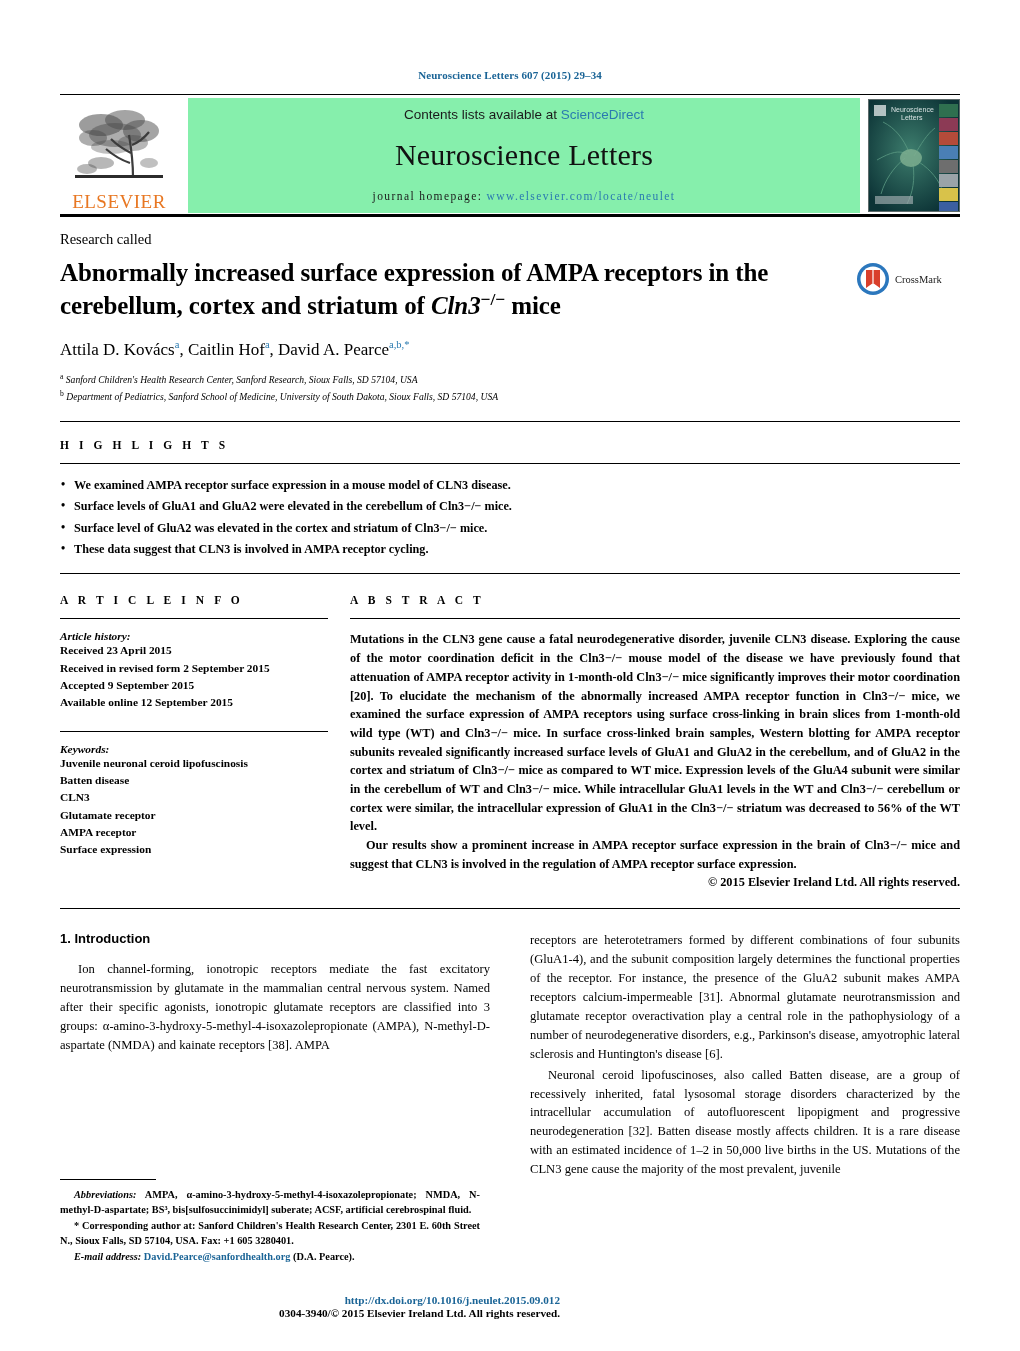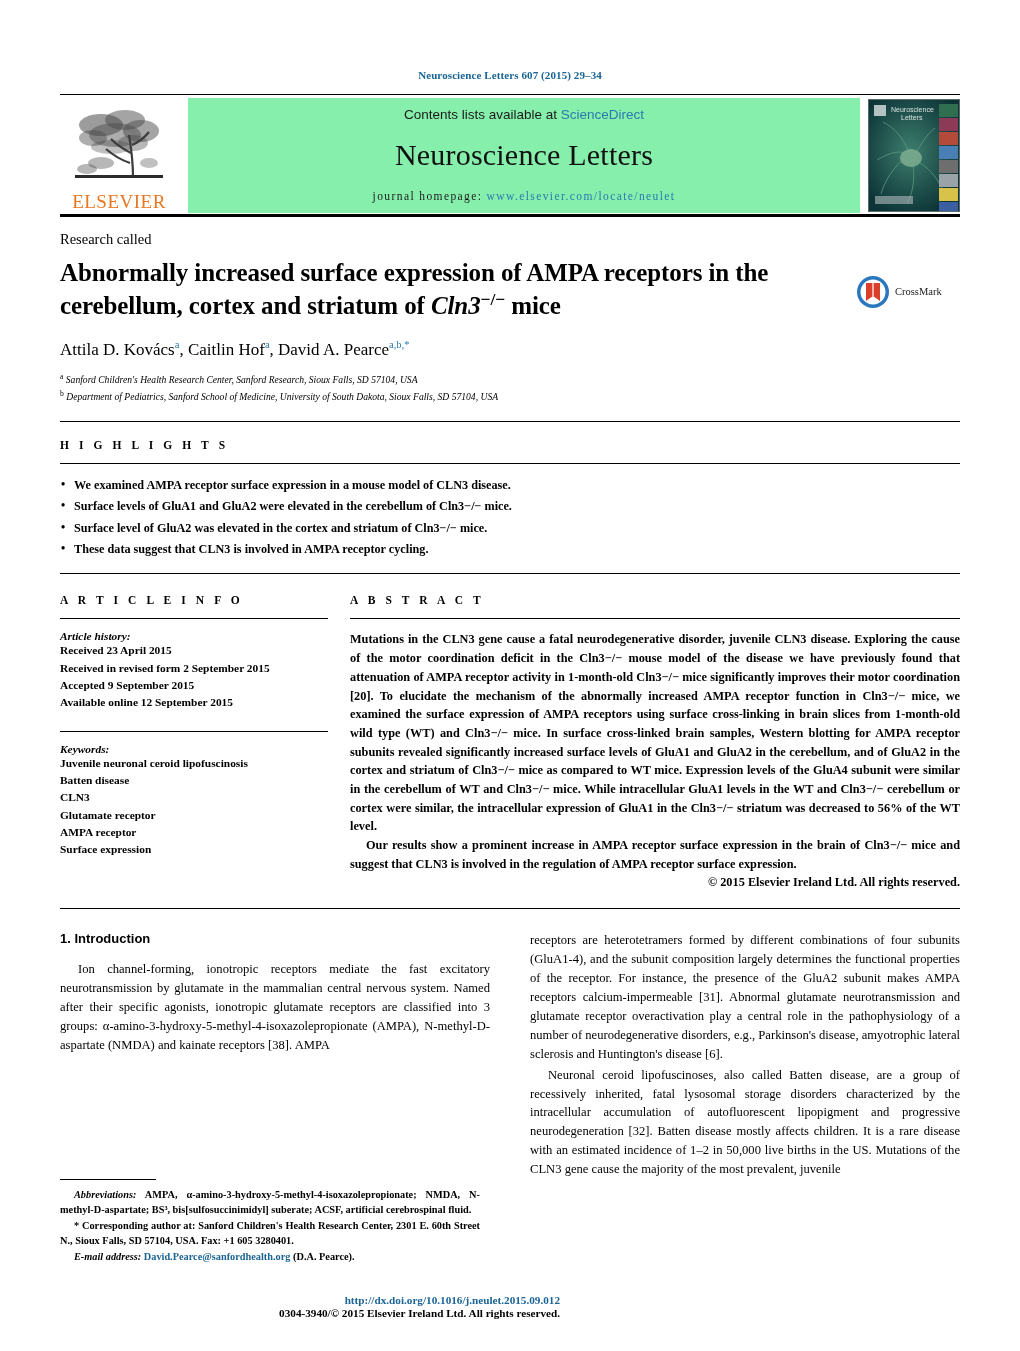--- a/index.html
+++ b/index.html
@@ -55,21 +55,21 @@
   .cover-thumb {
     width: 92px; flex: 0 0 92px; height: 113px; align-self: center;
     border: 1px solid #5d6a6a; position: relative; overflow: hidden;
     background: linear-gradient(160deg,#16403f 0%, #14514e 35%, #0d3b3d 70%, #09292c 100%);
   }
 
   .rule-thick { border-top: 3px solid #000; margin-top: 1px; }
 
   
   .paper-type { font-size: 14.5px; margin-top: 14px; font-family:"Liberation Serif",serif; }
-  .title-row { display: flex; align-items: center; }
+  .title-row { display: flex; align-items: flex-start; }
   .title-col { flex: 1 1 auto; padding-right: 16px; }
   h1.title {
     font-size: 25px; line-height: 1.22; font-weight: bold; margin: 10px 0 0;
     letter-spacing: -.1px;
   }
   h1.title .ital { font-style: italic; }
   .crossmark { flex: 0 0 104px; width: 104px; padding-top: 14px; display: flex; align-items: center; gap: 5px; }
   .cm-word { font-size: 10.5px; font-family: "Liberation Serif", serif; color: #222; }
   .authors { font-size: 17px; margin-top: 18px; font-family:"Liberation Serif",serif; }
   .authors sup { font-size: 10.5px; color: #2a7ab0; }

